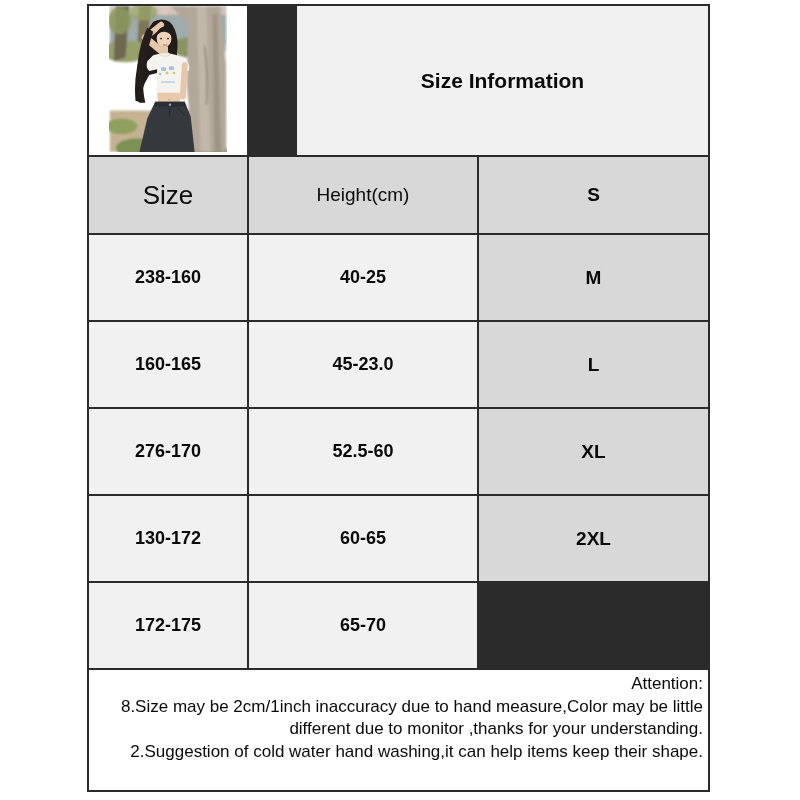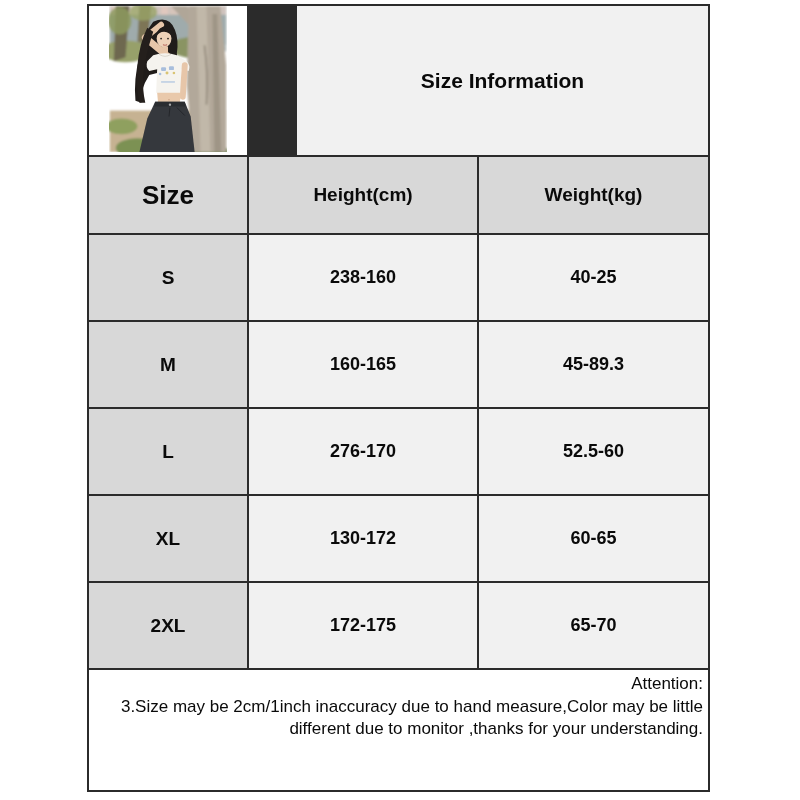--- a/index.html
+++ b/index.html
@@ -15,21 +15,21 @@
     gap:2px;padding:2px;
     background:var(--border,#2b2b2b);
   }
   .cell{
     display:flex;align-items:center;justify-content:center;
     text-align:center;overflow:hidden;
   }
   .photo-cell{background:#ffffff;align-items:flex-start;}
   .title-cell{grid-column:2/4;background:var(--cell-bg,#f1f1f1);margin-left:48px;}
   .title-cell .t{font-size:21px;font-weight:bold;}
-  .head{background:var(--header-bg,#d8d8d8);font-weight:bold;}
+  .head{background:var(--header-bg,#d8d8d8);font-weight:normal;}
   .head-size{font-size:26px;}
   .head-col{font-size:19px;}
   .size-cell{background:var(--header-bg,#d8d8d8);font-weight:bold;font-size:19px;}
   .val-cell{background:var(--cell-bg,#f1f1f1);font-weight:bold;font-size:18px;}
   .attention-cell{
     grid-column:1/4;background:var(--attention-bg,#ffffff);
     display:block;text-align:right;padding:3px 5px;
     font-size:17px;line-height:22.5px;white-space:nowrap;
   }
 </style>
@@ -101,41 +101,41 @@
         <path d="M44,26 Q36,50 34,70 Q33,86 36,98 L30,98 Q26,80 28,60 Q30,38 38,22 Z" fill="#241f1c"></path>
       </g>
     </svg>
   </div>
   <div class="cell title-cell">
     <span class="t">Size Information</span>
   </div>
 
   <div class="cell head head-size">Size</div>
   <div class="cell head head-col">Height(cm)</div>
-  <div class="cell head head-col">Weight(kg)</div>
 
   <div class="cell size-cell">S</div>
   <div class="cell val-cell">238-160</div>
   <div class="cell val-cell">40-25</div>
 
   <div class="cell size-cell">M</div>
   <div class="cell val-cell">160-165</div>
-  <div class="cell val-cell">45-89.3</div>
+  <div class="cell val-cell">45-23.0</div>
 
   <div class="cell size-cell">L</div>
   <div class="cell val-cell">276-170</div>
   <div class="cell val-cell">52.5-60</div>
 
   <div class="cell size-cell">XL</div>
   <div class="cell val-cell">130-172</div>
   <div class="cell val-cell">60-65</div>
 
   <div class="cell size-cell">2XL</div>
   <div class="cell val-cell">172-175</div>
   <div class="cell val-cell">65-70</div>
 
   <div class="cell attention-cell">
     <div>Attention:</div>
-    <div>3.Size may be 2cm/1inch inaccuracy due to hand measure,Color may be little</div>
+    <div>8.Size may be 2cm/1inch inaccuracy due to hand measure,Color may be little</div>
     <div>different due to monitor ,thanks for your understanding.</div>
+    <div>2.Suggestion of cold water hand washing,it can help items keep their shape.</div>
   </div>
 
 </div>
 
 </body></html>

